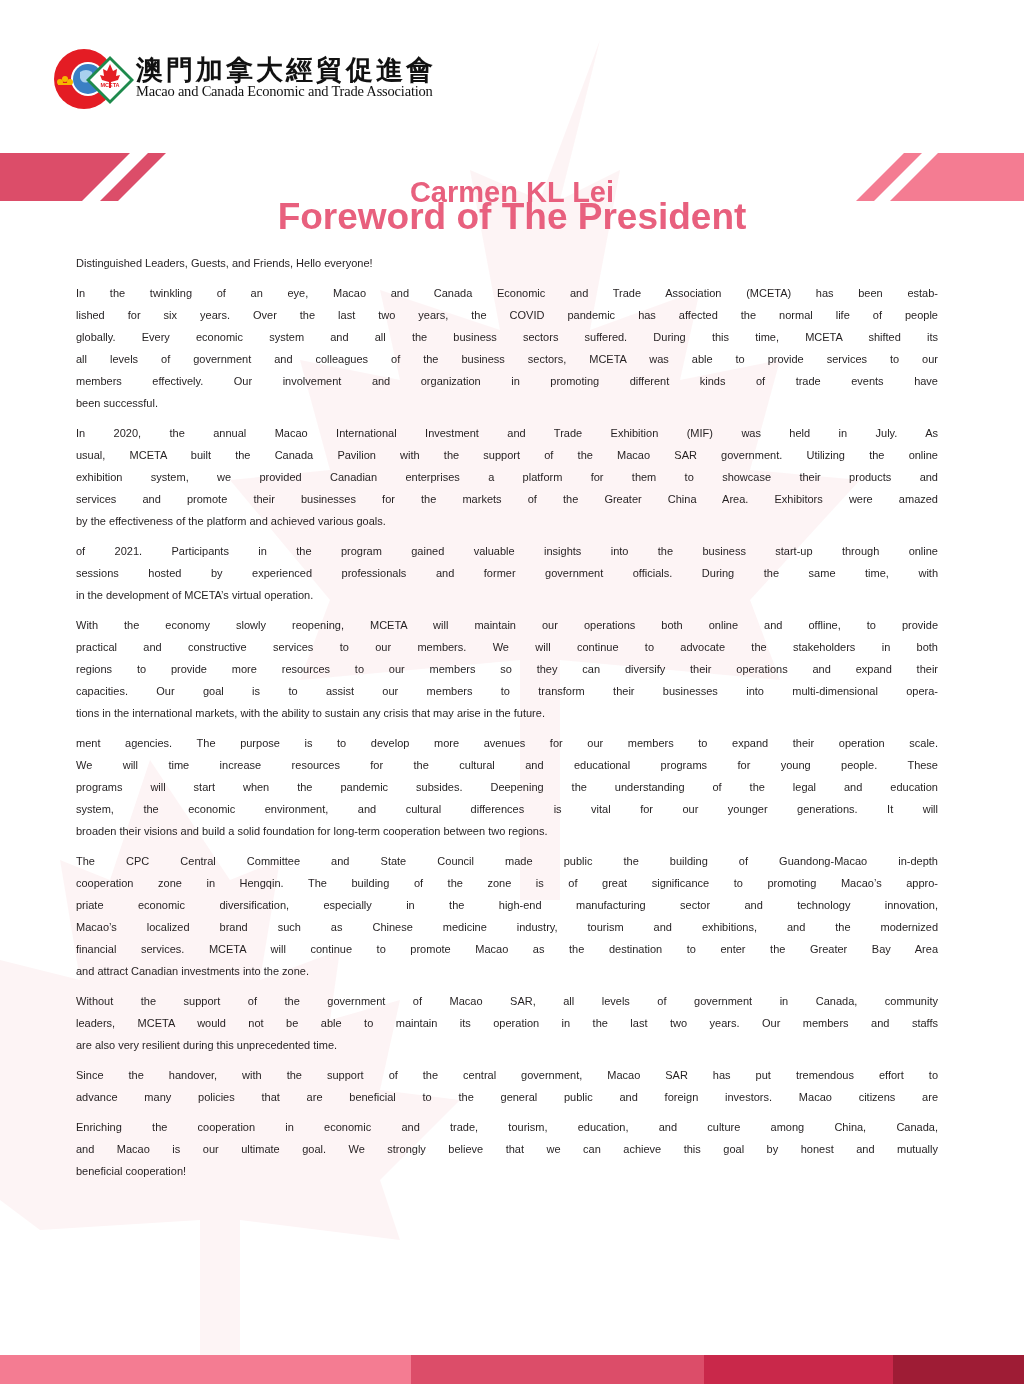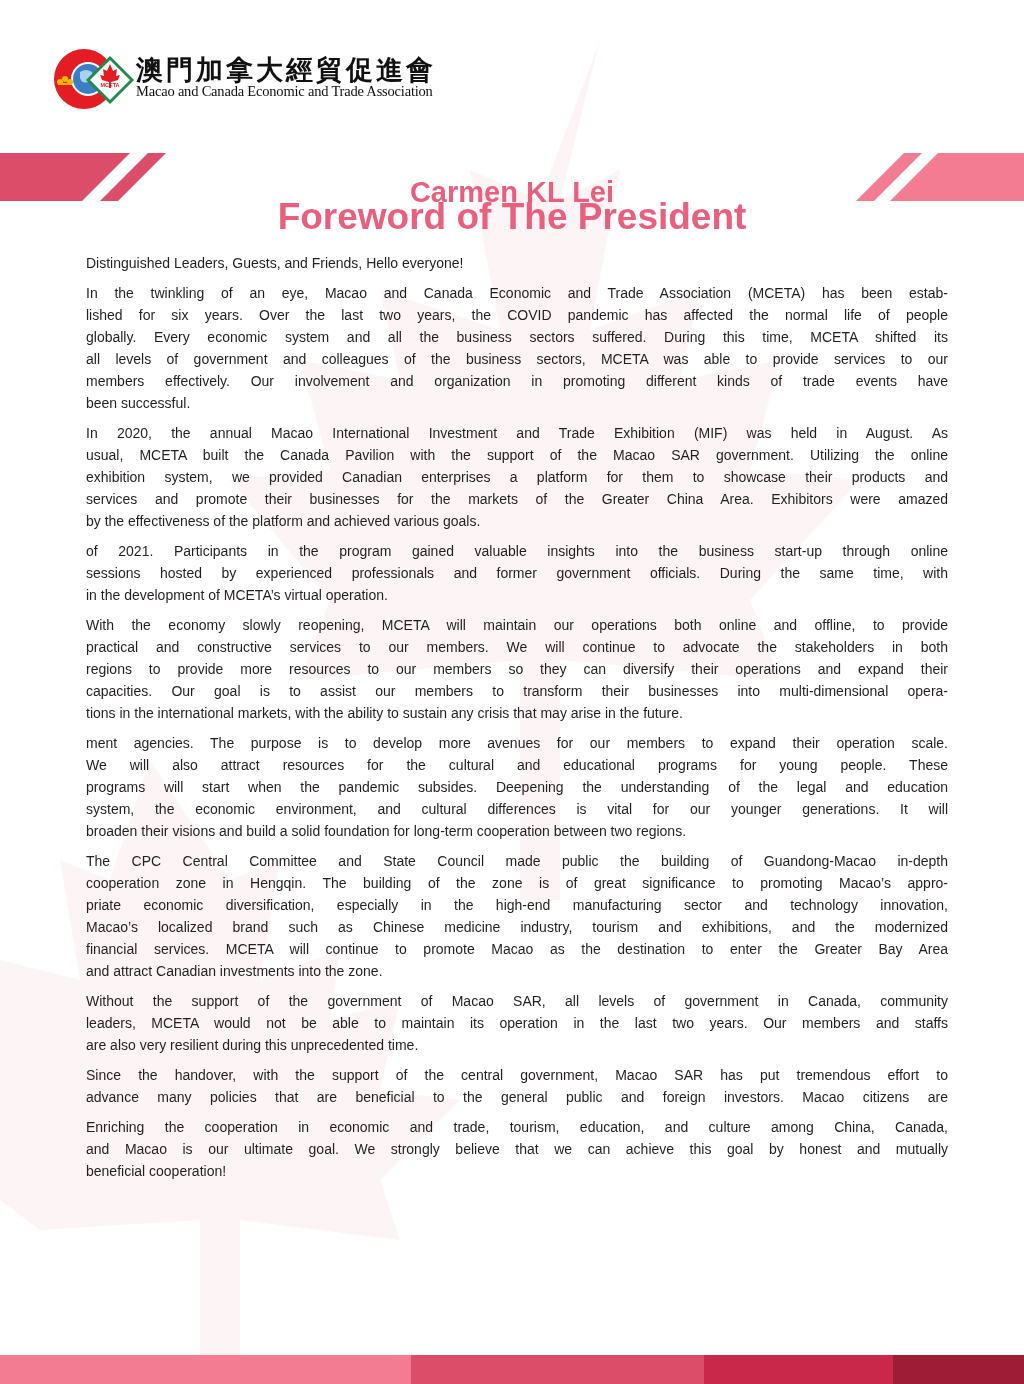--- a/index.html
+++ b/index.html
@@ -9,21 +9,21 @@
     font-family: "Liberation Sans", sans-serif;
   }
   .watermark { position: absolute; left: 0; top: 0; width: 1024px; height: 1384px; z-index: 0; pointer-events: none; }
   .logo { position: absolute; left: 52px; top: 46px; width: 400px; height: 60px; z-index: 2; }
   .logo-mark { position: absolute; left: 0; top: 0; width: 84px; height: 66px; }
   .logo-cn { position: absolute; left: 84px; top: 6px; font-family: "DejaVu Serif", serif; font-size: 27px; font-weight: bold; letter-spacing: 3px; color: #111; white-space: nowrap; }
   .logo-en { position: absolute; left: 84px; top: 37px; font-family: "Liberation Serif", serif; font-size: 14.5px; color: #111; white-space: nowrap; letter-spacing: -0.2px; }
   .deco { position: absolute; z-index: 2; }
   .title { position: absolute; left: 0; width: 1024px; top: 148px; text-align: center; z-index: 2; color: #e8607e; font-weight: bold; font-size: 37px; letter-spacing: 0px; margin-top: 48px; }
   .subtitle { position: absolute; left: 0; width: 1024px; top: 176px; text-align: center; z-index: 2; color: #e8607e; font-weight: bold; font-size: 29px; }
-  .body-text { position: absolute; left: 86px; width: 862px; top: 252px; z-index: 2; color: #231f20; font-size: 14px; }
+  .body-text { position: absolute; left: 76px; width: 862px; top: 252px; z-index: 2; color: #231f20; font-size: 11px; }
   .para { margin: 0 0 8px 0; }
   .line { height: 22px; line-height: 22px; text-align: justify; text-align-last: justify; white-space: nowrap; overflow: visible; }
   .line.last { text-align-last: left; }
   .footer { position: absolute; left: 0; top: 1355px; width: 1024px; height: 29px; z-index: 2; display: flex; }
   .footer div { height: 29px; }
 </style>
 </head>
 <body>
 
 <svg class="watermark" viewBox="0 0 1024 1384" xmlns="http://www.w3.org/2000/svg">
@@ -73,41 +73,41 @@
     </div>
     <div class="para">
       <div class="line">In the twinkling of an eye, Macao and Canada Economic and Trade Association (MCETA) has been estab-</div>
       <div class="line">lished for six years.  Over the last two years, the COVID pandemic has affected the normal life of people</div>
       <div class="line">globally. Every economic system and all the business sectors suffered.  During this time, MCETA shifted its</div>
       <div class="line">all levels of government and colleagues of the business sectors, MCETA was able to provide services to our</div>
       <div class="line">members effectively.  Our involvement and organization in promoting different kinds of trade events have</div>
       <div class="line last">been successful.</div>
     </div>
     <div class="para">
-      <div class="line">In 2020, the annual Macao International Investment and Trade Exhibition (MIF) was held in August.  As</div>
+      <div class="line">In 2020, the annual Macao International Investment and Trade Exhibition (MIF) was held in July.  As</div>
       <div class="line">usual, MCETA built the Canada Pavilion with the support of the Macao SAR government. Utilizing the online</div>
       <div class="line">exhibition system, we provided Canadian enterprises a platform for them to showcase their products and</div>
       <div class="line">services and promote their businesses for the markets of the Greater China Area.  Exhibitors were amazed</div>
       <div class="line last">by the effectiveness of the platform and achieved various goals.</div>
     </div>
     <div class="para">
       <div class="line">of 2021. Participants in the program gained valuable insights into the business start-up through online</div>
       <div class="line">sessions hosted by experienced professionals and former government officials. During the same time, with</div>
       <div class="line last">in the development of MCETA’s virtual operation.</div>
     </div>
     <div class="para">
       <div class="line">With the economy slowly reopening, MCETA will maintain our operations both online and offline, to provide</div>
       <div class="line">practical and constructive services to our members.  We will continue to advocate the stakeholders in both</div>
       <div class="line">regions to provide more resources to our members so they can diversify their operations and expand their</div>
       <div class="line">capacities. Our goal is to assist our members to transform their businesses into multi-dimensional opera-</div>
       <div class="line last">tions in the international markets, with the ability to sustain any crisis that may arise in the future.</div>
     </div>
     <div class="para">
       <div class="line">ment agencies. The purpose is to develop more avenues for our members to expand their operation scale.</div>
-      <div class="line">We will also attract resources for the cultural and educational programs for young people.  These</div>
+      <div class="line">We will time increase resources for the cultural and educational programs for young people.  These</div>
       <div class="line">programs will start when the pandemic subsides.  Deepening the understanding of the legal and education</div>
       <div class="line">system, the economic environment, and cultural differences is vital for our younger generations. It will</div>
       <div class="line last">broaden their visions and build a solid foundation for long-term cooperation between two regions.</div>
     </div>
     <div class="para">
       <div class="line">The CPC Central Committee and State Council made public the building of Guandong-Macao in-depth</div>
       <div class="line">cooperation zone in Hengqin. The building of the zone is of great significance to promoting Macao’s appro-</div>
       <div class="line">priate economic diversification, especially in the high-end manufacturing sector and technology innovation,</div>
       <div class="line">Macao’s localized brand such as Chinese medicine industry, tourism and exhibitions, and the modernized</div>
       <div class="line">financial services. MCETA will continue to promote Macao as the destination to enter the Greater Bay Area</div>

